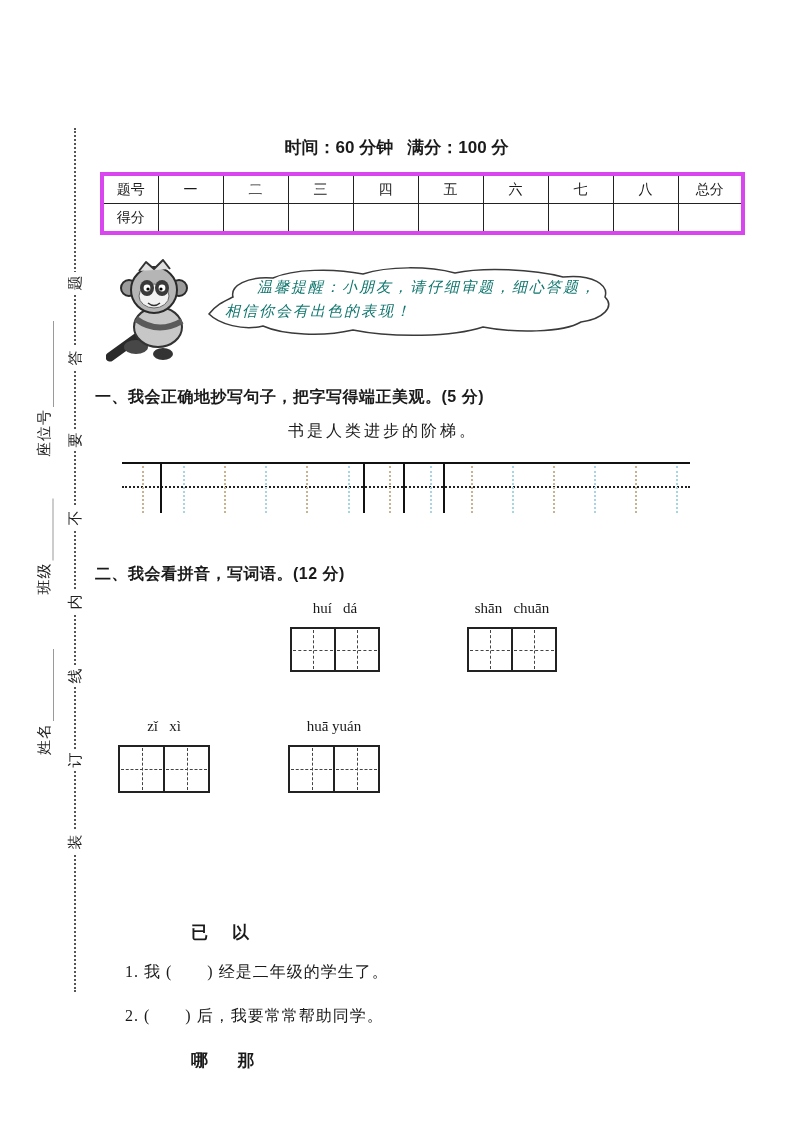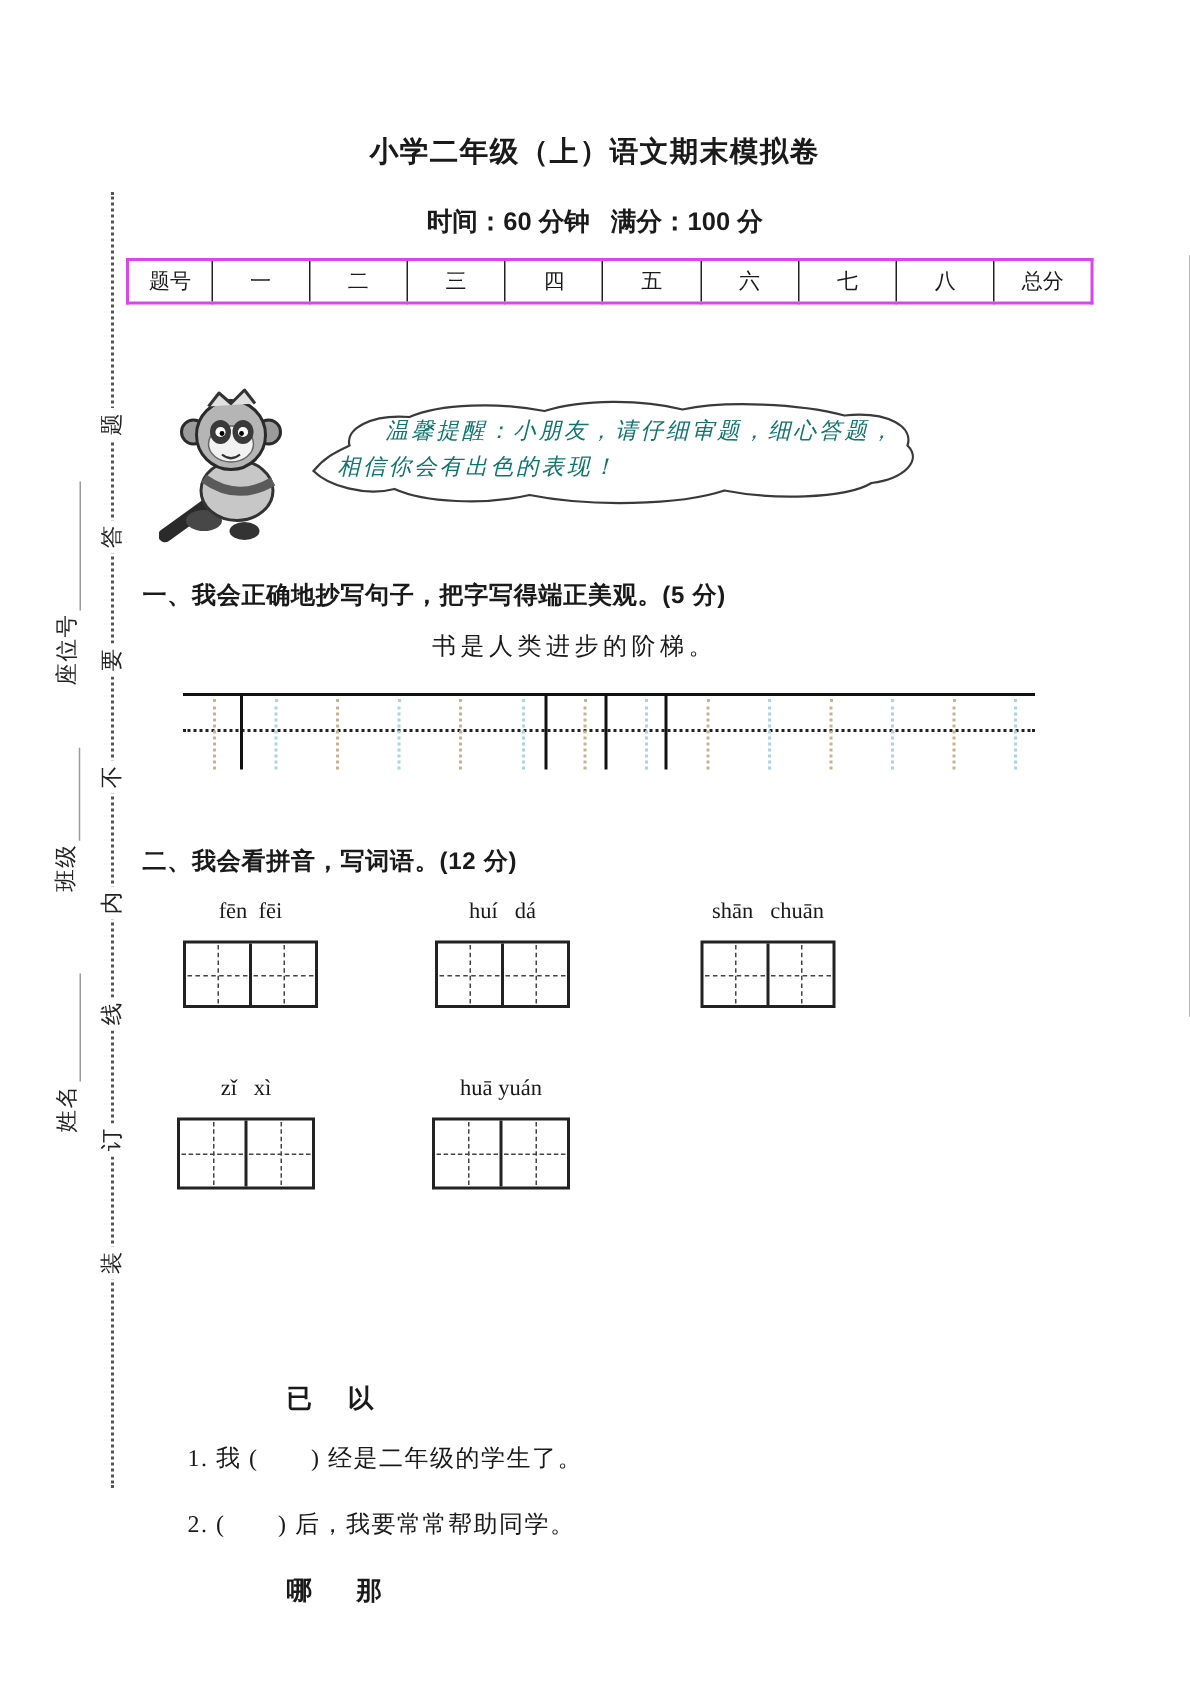--- a/index.html
+++ b/index.html
@@ -20,23 +20,23 @@
   .mfield .flabel { letter-spacing:1px; }
   .mfield .fline { border-bottom:1.5px solid #9a9a9a; height:4px; margin-left:2px; }
 
   
   .title { position:absolute; top:88px; left:0; width:100%; text-align:center;
            font-size:19px; font-weight:bold; letter-spacing:1px; }
   .subtitle { position:absolute; top:136px; left:0; width:100%; text-align:center;
               font-size:17px; font-weight:bold; white-space:pre; }
 
   
-  .score-table { position:absolute; left:84px; top:172px; width:645px;
+  .score-table { position:absolute; left:100px; top:172px; width:645px;
                  border-collapse:collapse; table-layout:fixed;
-                 border:2px solid #d946ef; }
+                 border:4px solid #d946ef; }
   .score-table td { border:1px solid #222; height:27px; text-align:center;
                     font-size:14px; padding:0; }
 
   
   .monkey { position:absolute; left:106px; top:258px; }
   .bubble { position:absolute; left:203px; top:264px; width:414px; height:80px; }
   .bubble svg { position:absolute; inset:0; }
   .bubble .bline { position:absolute; font-family:"Liberation Serif", serif;
                    font-size:15px; letter-spacing:2px; color:#0f766e; font-style:italic; }
   .bubble .bline1 { top:14px; left:54px; }
@@ -97,21 +97,20 @@
   </div>
   <div class="mfield" style="left:-9px; top:532px; width:105px;">
     <span class="flabel">班级</span>
     <span class="fline" style="width:62px"></span>
   </div>
   <div class="mfield" style="left:-15px; top:686px; width:118px;">
     <span class="flabel">姓名</span>
     <span class="fline" style="width:72px"></span>
   </div>
 
-  <div class="title">小学二年级（上）语文期末模拟卷</div>
   <div class="subtitle">时间：60 分钟   满分：100 分</div>
 
   <table class="score-table">
     <colgroup>
         <col style="width:56px">
         <col>
         <col>
         <col>
         <col>
         <col>
@@ -125,20 +124,32 @@
       <td>题号</td>
       <td>一</td>
       <td>二</td>
       <td>三</td>
       <td>四</td>
       <td>五</td>
       <td>六</td>
       <td>七</td>
       <td>八</td>
       <td>总分</td>
+    </tr>
+    <tr>
+      <td>得分</td>
+      <td></td>
+      <td></td>
+      <td></td>
+      <td></td>
+      <td></td>
+      <td></td>
+      <td></td>
+      <td></td>
+      <td></td>
     </tr>
   </tbody>
     </table>
 
   <div class="monkey">
     <svg width="100" height="105" viewBox="0 0 100 105">
       <line x1="4" y1="99" x2="40" y2="73" stroke="#2a2a2a" stroke-width="9" stroke-linecap="round"></line>
       <ellipse cx="30" cy="89" rx="12" ry="7" fill="#474747"></ellipse>
       <ellipse cx="57" cy="96" rx="10" ry="6" fill="#333"></ellipse>
       <ellipse cx="52" cy="69" rx="24" ry="20" fill="#c7c7c7" stroke="#333" stroke-width="2"></ellipse>
@@ -196,27 +207,20 @@
       <div class="strip-vd" style="left: 348.8px; border-left-color: rgb(201, 178, 143);"></div>
       <div class="strip-vd" style="left: 389.9px; border-left-color: rgb(168, 212, 228);"></div>
       <div class="strip-vd" style="left: 431px; border-left-color: rgb(201, 178, 143);"></div>
       <div class="strip-vd" style="left: 472.1px; border-left-color: rgb(168, 212, 228);"></div>
       <div class="strip-vd" style="left: 513.2px; border-left-color: rgb(201, 178, 143);"></div>
       <div class="strip-vd" style="left: 554.3px; border-left-color: rgb(168, 212, 228);"></div>
     </div>
 
   <div class="sec-heading" style="left:95px; top:564px;">二、我会看拼音，写词语。(12 分)</div>
 
-  <div class="pgroup" style="left:122px; top:596px;">
-    <div class="pinyin">fēn  fēi</div>
-    <div class="tzg r1">
-        <div class="tzg-cell"></div>
-        <div class="tzg-cell"></div>
-      </div>
-  </div>
   <div class="pgroup" style="left:290px; top:596px;">
     <div class="pinyin">huí   dá</div>
     <div class="tzg r1">
         <div class="tzg-cell"></div>
         <div class="tzg-cell"></div>
       </div>
   </div>
   <div class="pgroup" style="left:467px; top:596px;">
     <div class="pinyin">shān   chuān</div>
     <div class="tzg r1">

